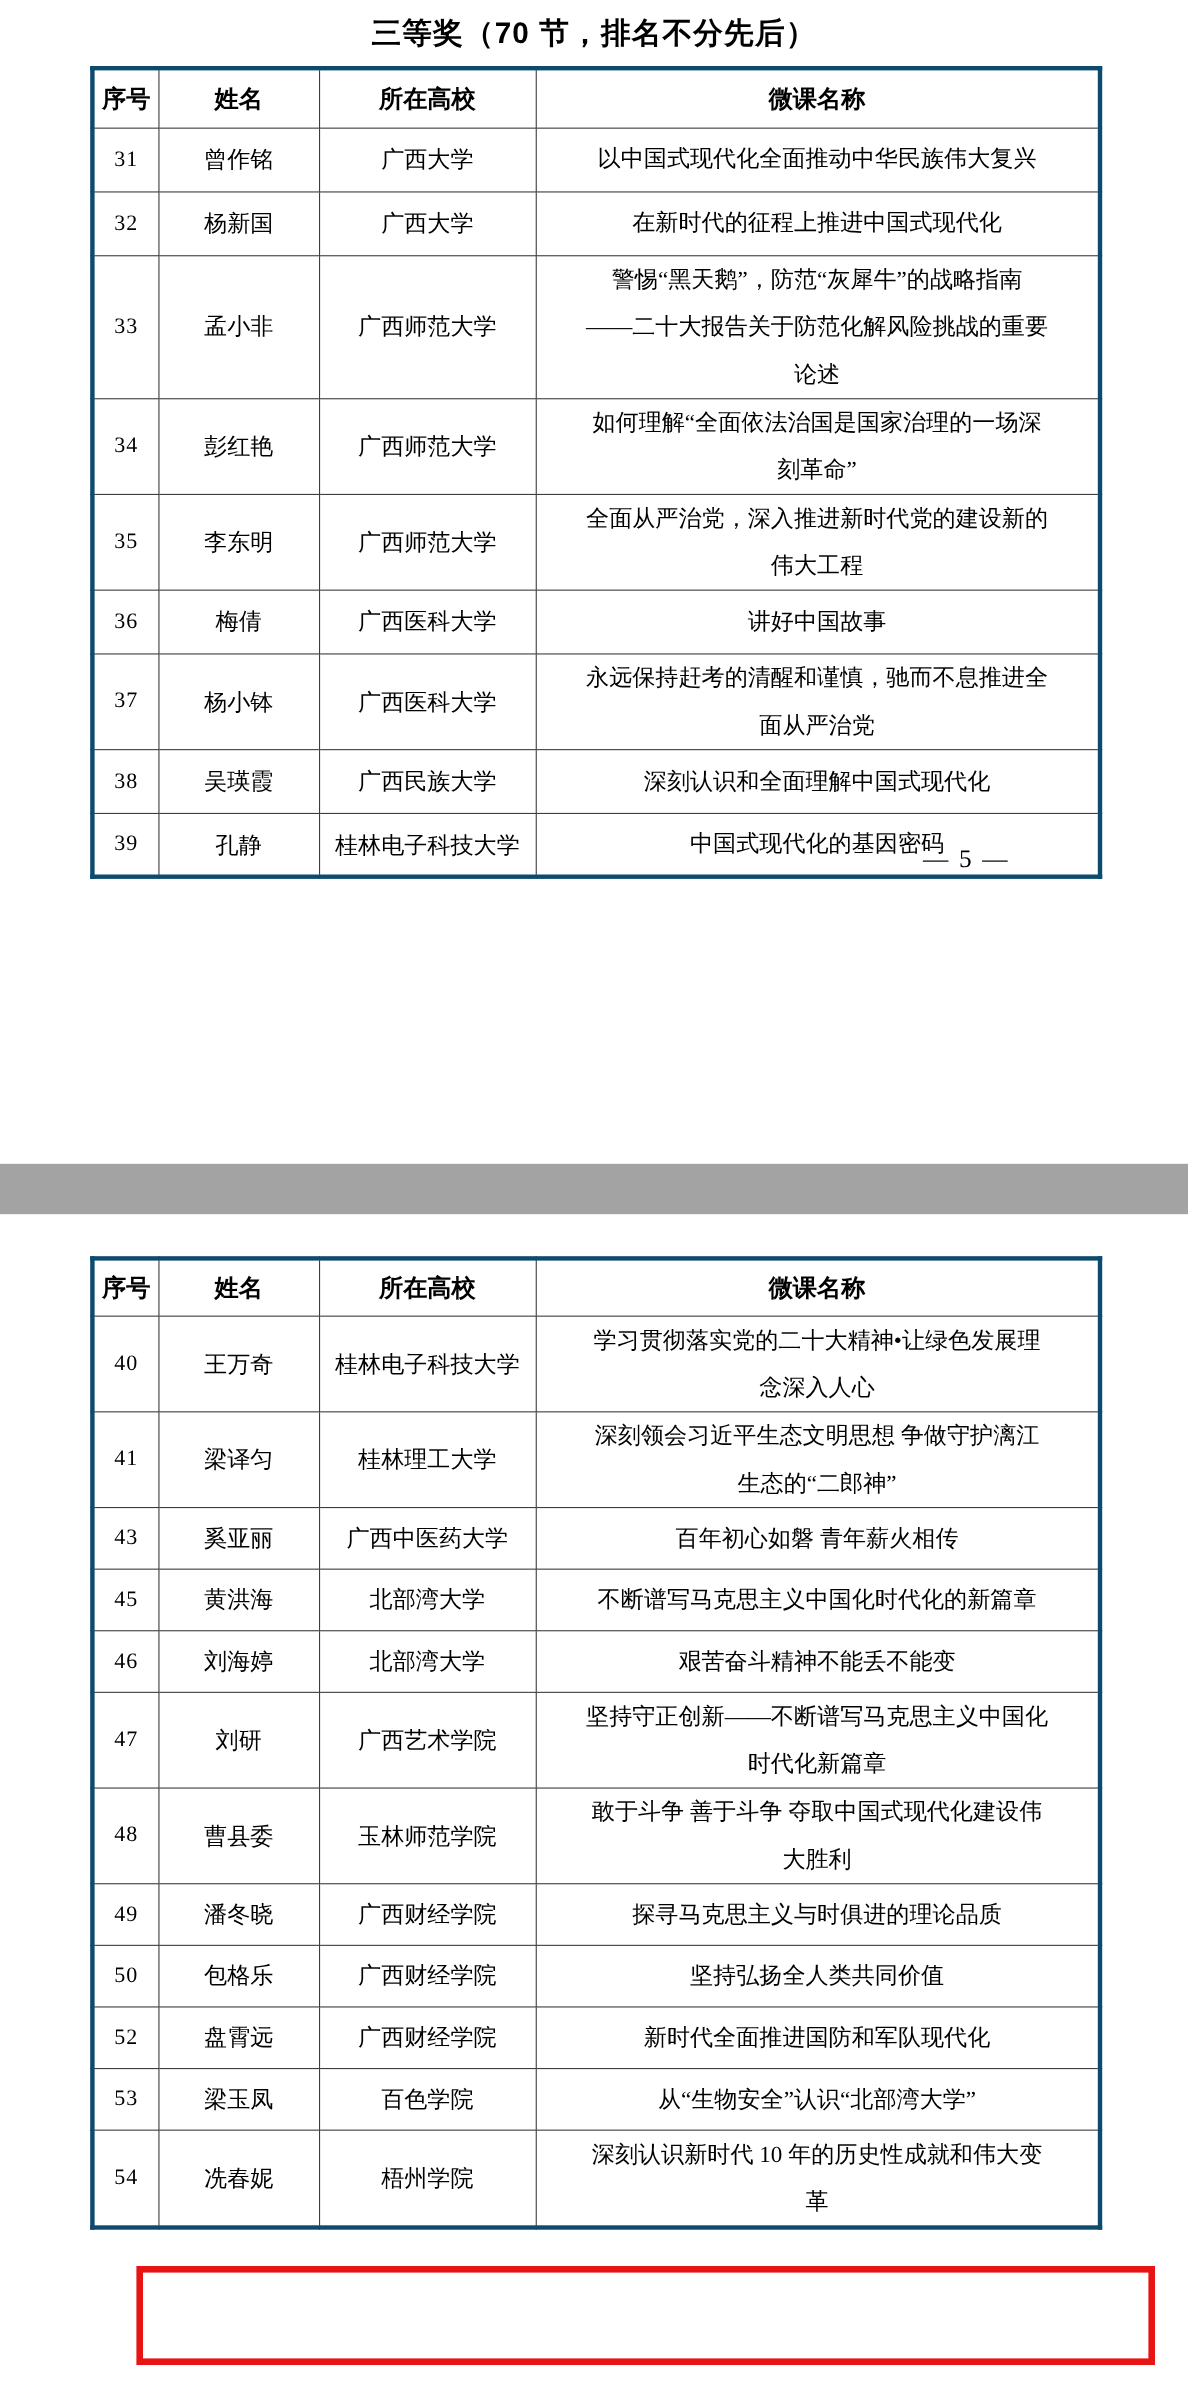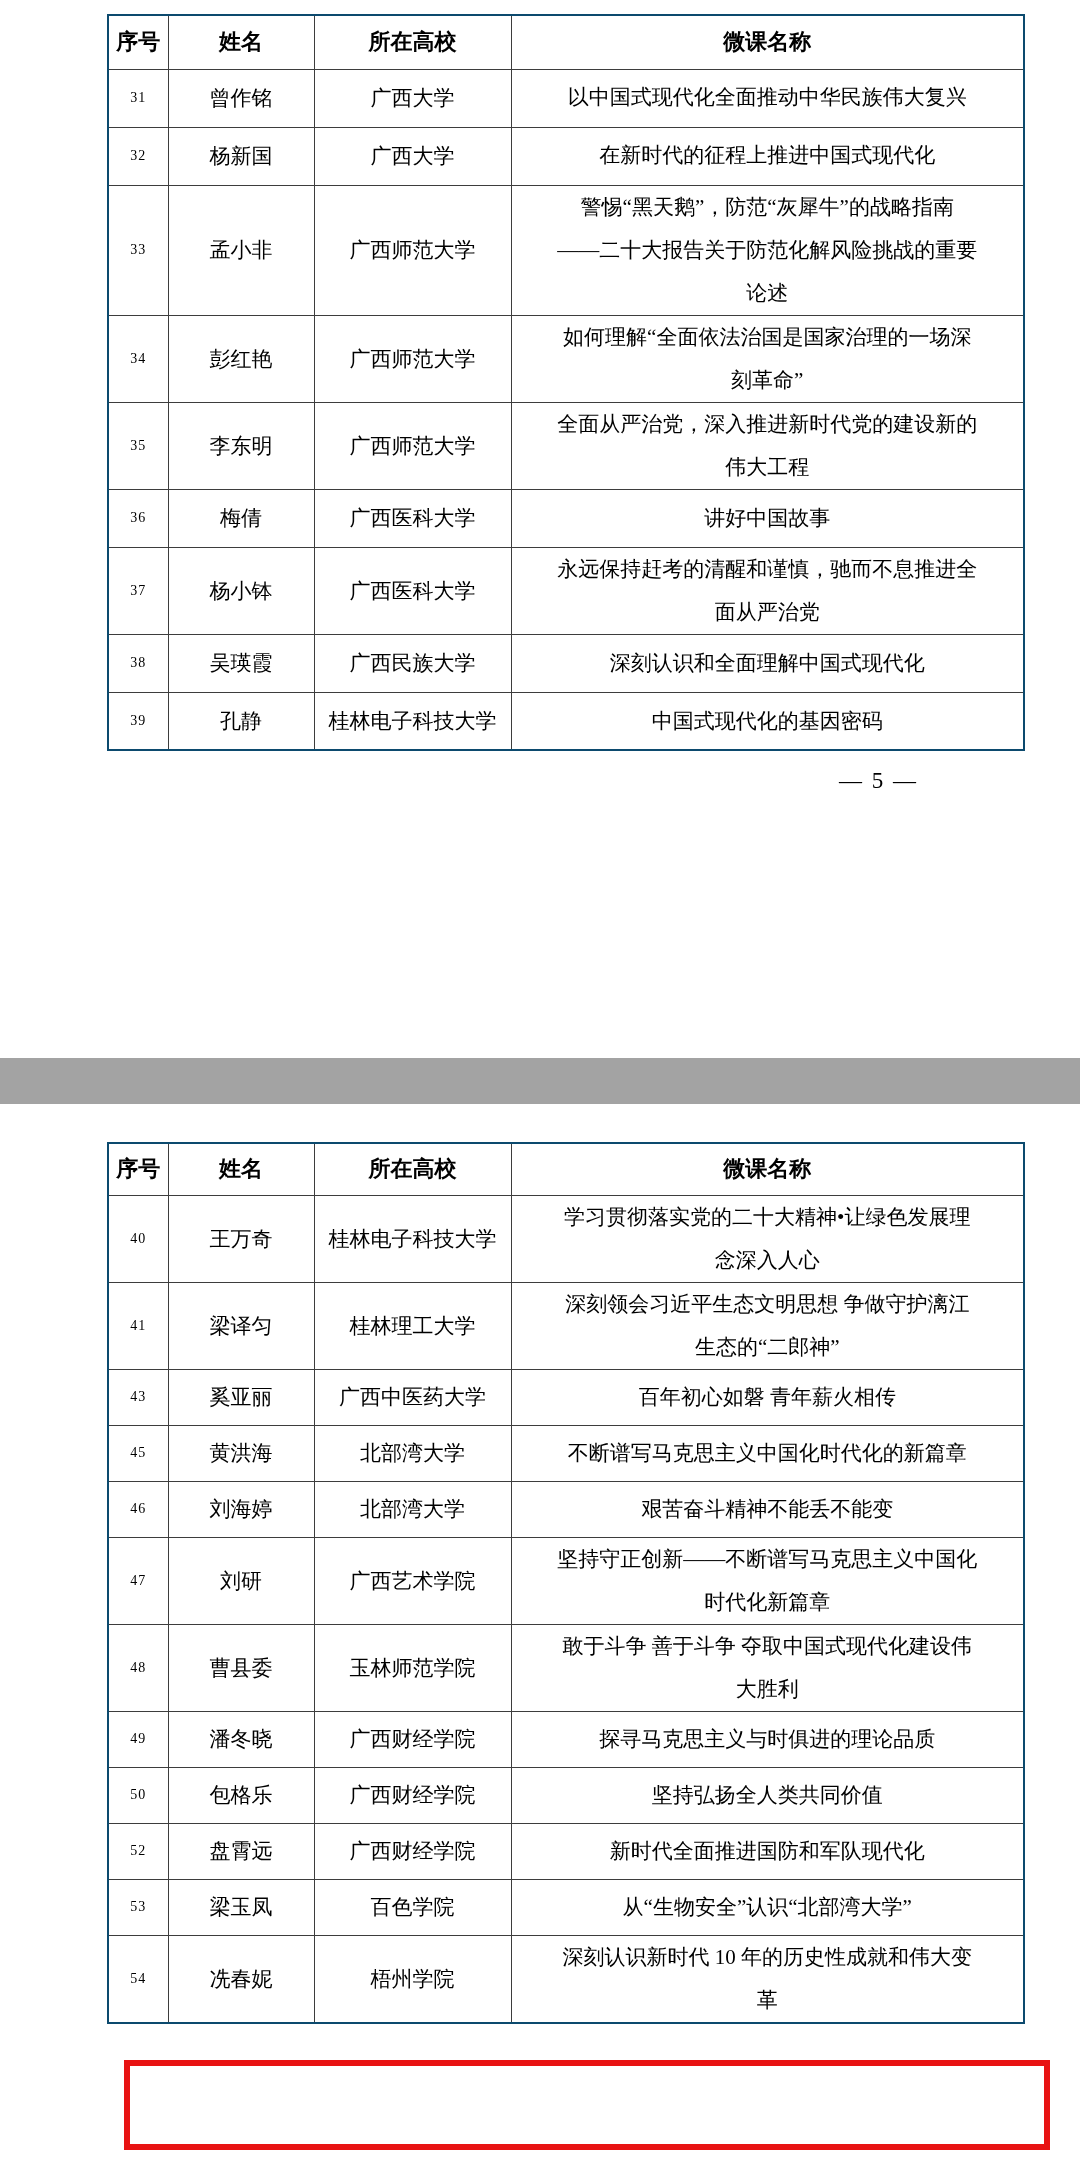--- a/index.html
+++ b/index.html
@@ -11,54 +11,55 @@
   .page{position:absolute;left:0;width:1080px;background:#ffffff;overflow:hidden;}
   #page1{top:0;height:1058px;}
   #page2{top:1104px;height:1078px;}
   .separator{position:absolute;left:0;top:1058px;width:1080px;height:46px;background:#a3a3a3;}
   .doc-title{
     margin:14px 0 0 0;height:32px;line-height:32px;text-align:center;
     font-family:"Liberation Sans","DejaVu Sans",sans-serif;font-weight:bold;
     font-size:27px;letter-spacing:1px;
   }
   table.award{
-    border-collapse:collapse;table-layout:fixed;width:916px;margin-left:107px;
-    border:2px solid #0c4a6e;
+    border-collapse:collapse;table-layout:fixed;width:916px;margin-left:82px;
+    border:4px solid #0c4a6e;
   }
   #page1 table.award{margin-top:14px;}
   #page2 table.award{margin-top:38px;}
   .award th,.award td{
     border:1px solid #3d3d3d;text-align:center;vertical-align:middle;
     overflow:hidden;padding:0;
   }
   .award th{
     font-family:"Liberation Sans","DejaVu Sans",sans-serif;font-weight:bold;
     font-size:22px;
   }
   #page1 .award tr.hdr{height:54px;}
   #page2 .award tr.hdr{height:52px;}
   .award td{font-size:21px;}
-  .award td.num{font-size:14px;letter-spacing:1px;}
+  .award td.num{font-size:20px;letter-spacing:1px;}
   .award td.course{
     line-height:2.05;padding:0 12px;white-space:pre-line;
   }
   .page-number{
     position:absolute;top:768px;right:162px;font-size:23px;letter-spacing:2px;
     font-family:"Liberation Serif","DejaVu Serif",serif;
   }
   .highlight-box{
     position:absolute;left:124px;top:956px;width:926px;height:90px;
     box-sizing:border-box;border:6px solid #e81313;background:transparent;
     pointer-events:none;
   }
 </style>
 </head>
 <body>
 
 <div class="page" id="page1">
+  <div class="doc-title">三等奖（70 节，排名不分先后）</div>
   <table class="award">
     <colgroup>
       <col style="width:60px">
         <col style="width:146px">
         <col style="width:197px">
         <col style="width:513px">
     </colgroup>
     <thead>
         <tr class="hdr">
           <th>序号</th>

